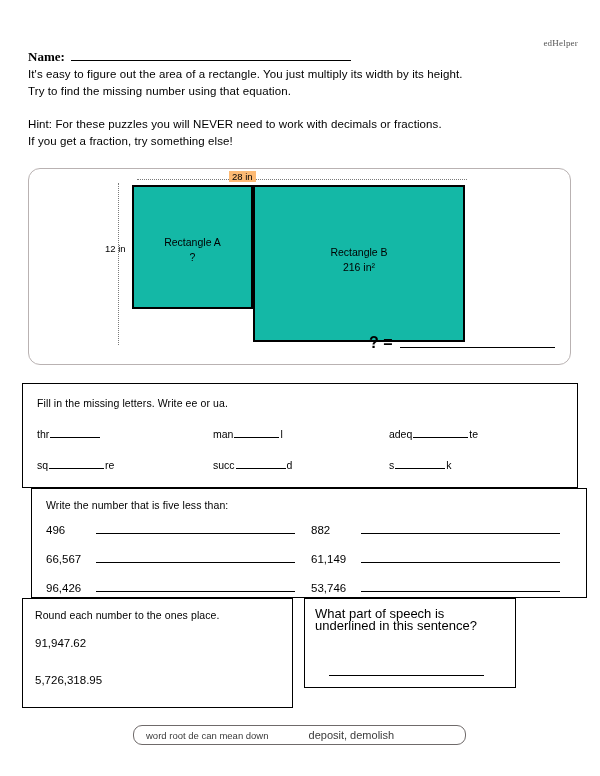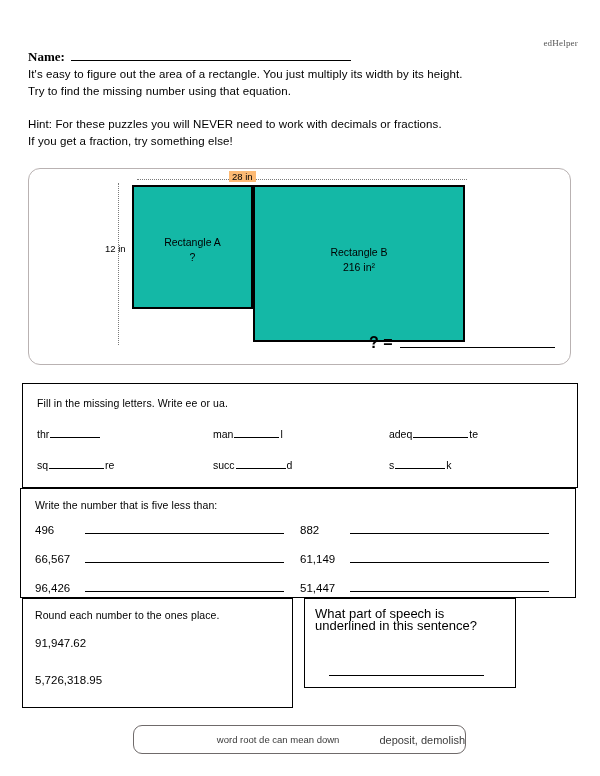--- a/index.html
+++ b/index.html
@@ -204,21 +204,21 @@
     display: inline-block;
     border-bottom: 1.2px solid #000;
     height: 10px;
     margin: 0 1px;
   }
   .b45 { width: 45px; }
   .b50 { width: 50px; }
   .b55 { width: 55px; }
 
   
-  #fiveless-box { left: 20px; top: 488px; width: 556px; height: 110px; }
+  #fiveless-box { left: 31px; top: 488px; width: 556px; height: 110px; }
   #fiveless-box .wtitle { position: absolute; left: 14px; top: 10px; }
   .fl-grid {
     position: absolute;
     left: 14px;
     top: 33px;
     width: 530px;
   }
   .fl-row {
     display: flex;
     height: 29px;
@@ -276,29 +276,28 @@
     width: 155px;
     border-bottom: 1.2px solid #000;
   }
 
   
   .footer-pill {
     position: absolute;
     left: 133px;
     top: 725px;
     width: 333px;
-    height: 29px;
+    height: 20px;
     border: 1px solid #6f6a6a;
     border-radius: 9px;
     box-sizing: border-box;
     display: flex;
     align-items: center;
     font-size: 9.5px;
     color: #3a3a3a;
-    justify-content: flex-end;
   }
   .footer-left  { margin-left: 12px; }
   .footer-right { margin-left: 40px; font-size: 10.5px; }
   .fr-strong { font-size: 11px; }
 </style>
 </head>
 <body>
 
 <div class="page">
 
@@ -410,21 +409,21 @@
           <span class="fl-num">61,149</span>
           <span class="fl-line"></span>
         </div>
       </div>
       <div class="fl-row">
         <div class="fl-cell">
           <span class="fl-num">96,426</span>
           <span class="fl-line"></span>
         </div>
         <div class="fl-cell">
-          <span class="fl-num">51,447</span>
+          <span class="fl-num">53,746</span>
           <span class="fl-line"></span>
         </div>
       </div>
     </div>
   </div>
 
   <div class="wbox" id="round-box">
     <div class="wtitle">Round each number to the ones place.</div>
     <div class="round-num" id="round-num-0">91,947.62</div>
     <div class="round-num" id="round-num-1">5,726,318.95</div>

